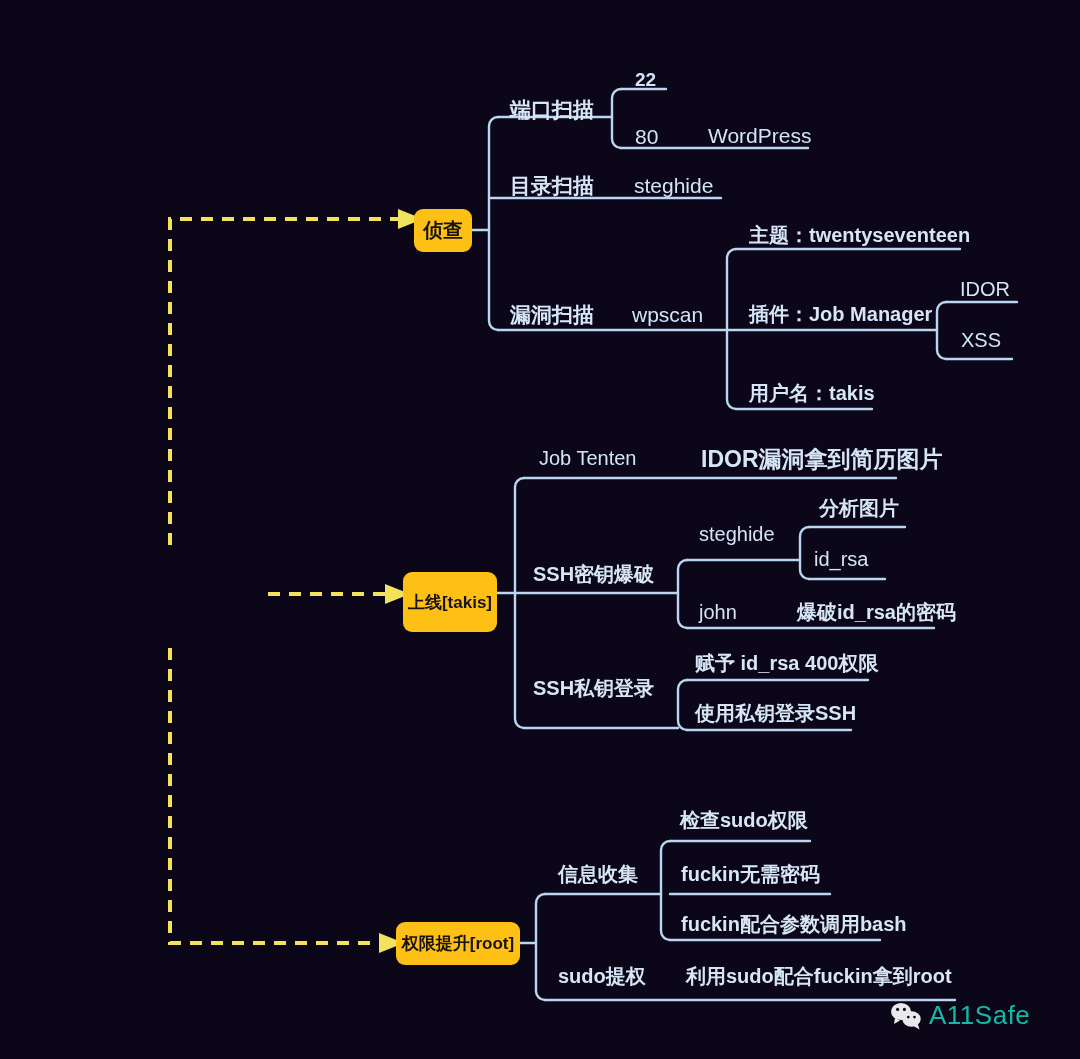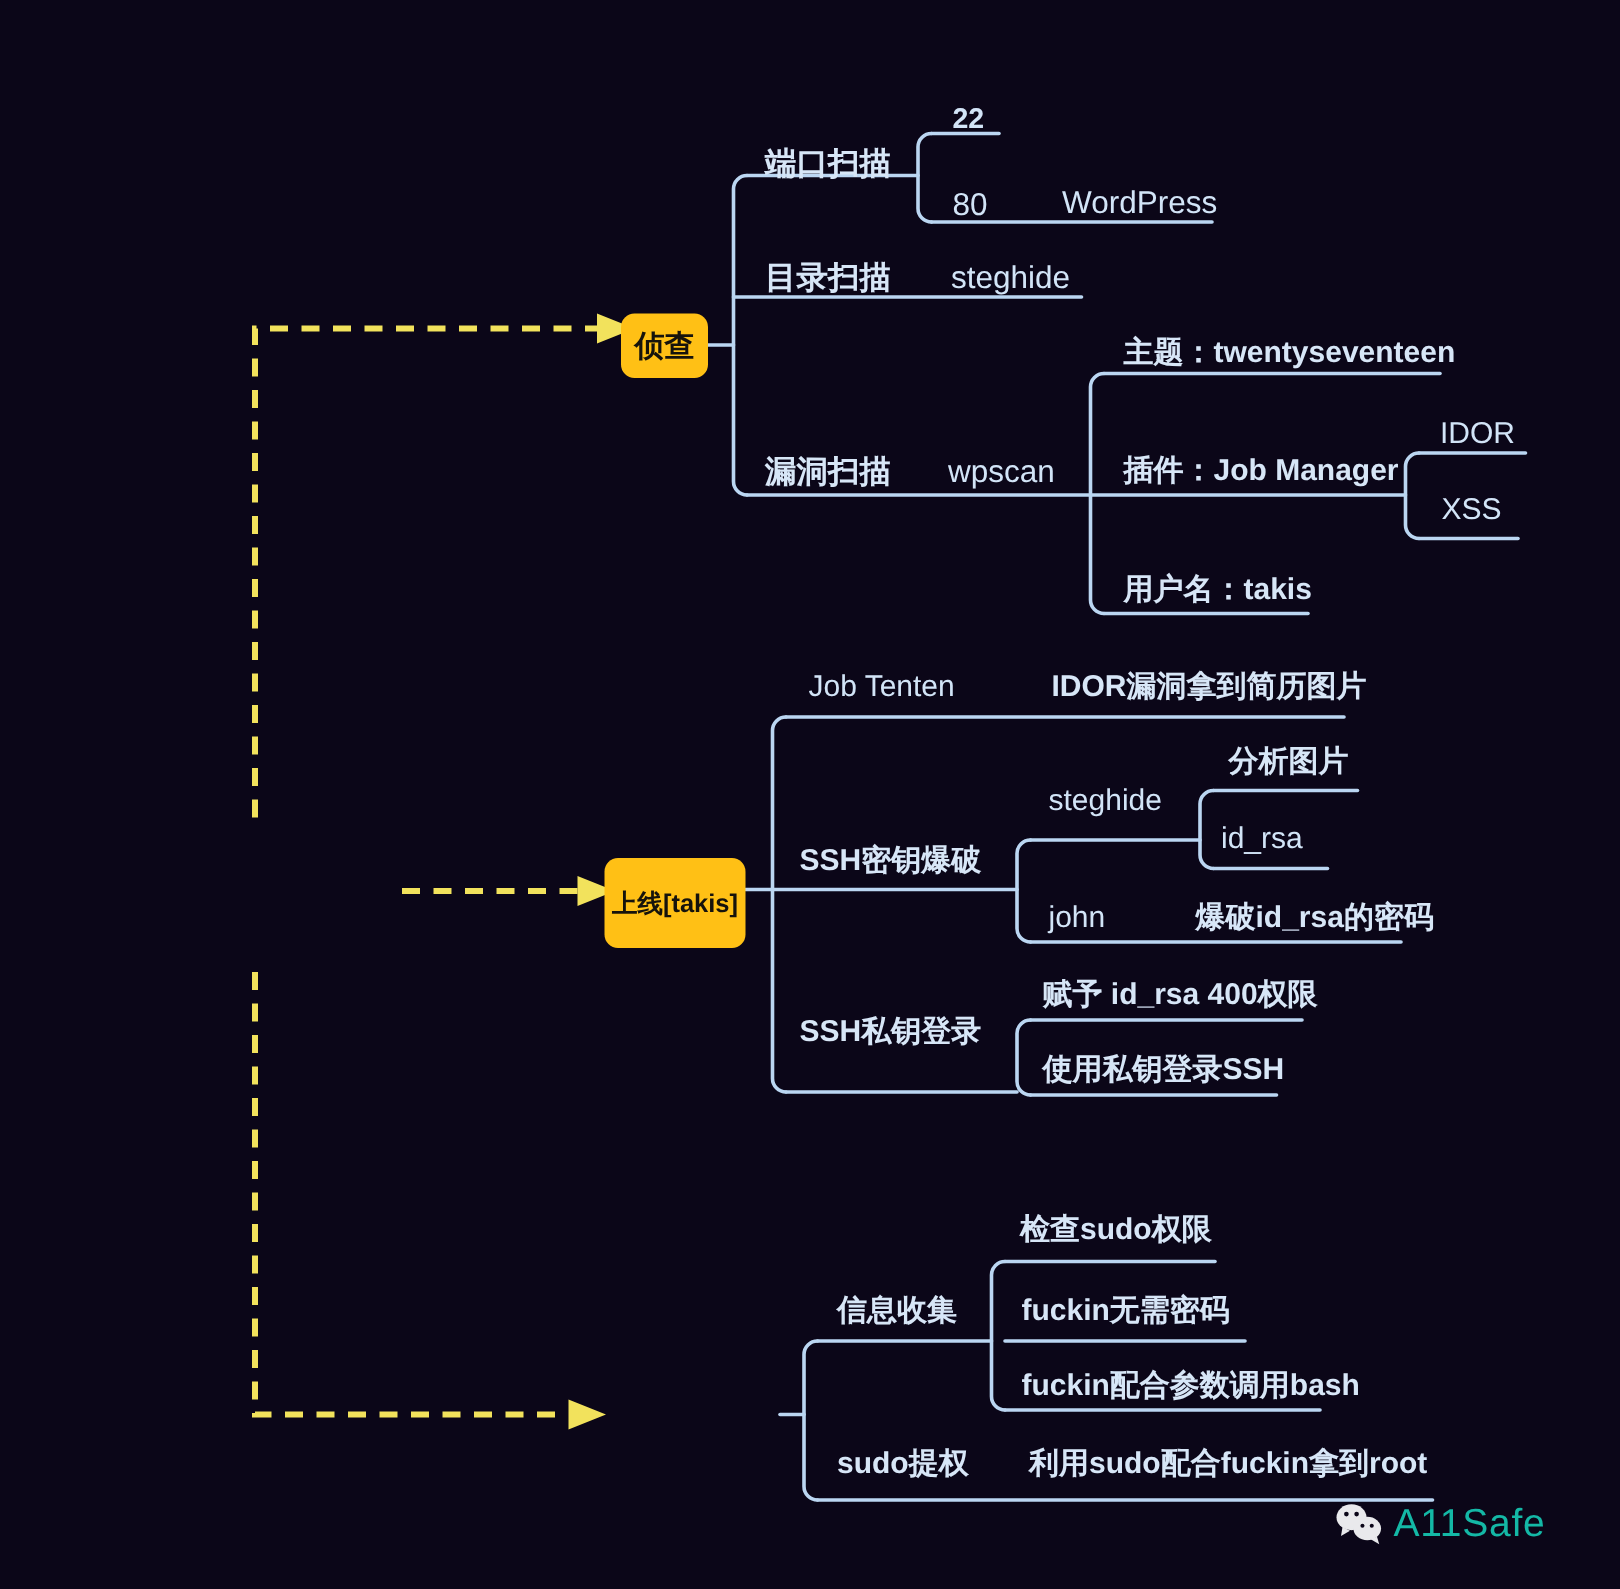--- a/index.html
+++ b/index.html
@@ -170,20 +170,23 @@
 
 
   <div class="node node-stage" style="left:414px; top:209px; width:58px; height:43px; font-size:20px;">
     <span>侦查</span>
   </div>
 
   <div class="node node-stage" style="left:403px; top:572px; width:94px; height:60px; font-size:17px;">
     <span>上线[takis]</span>
   </div>
 
+  <div class="node node-stage" style="left:396px; top:922px; width:124px; height:43px; font-size:17px;">
+    <span>权限提升[root]</span>
+  </div>
 
   <div class="label cn" style="left:510px; top:99px; font-size:21px;">端口扫描</div>
 
   <div class="label en" style="left:635px; top:70px; font-size:19px; font-weight:bold;">22</div>
 
   <div class="label en" style="left:635px; top:126px; font-size:21px;">80</div>
 
   <div class="label en" style="left:708px; top:125px; font-size:21px;">WordPress</div>
 
   <div class="label cn" style="left:510px; top:175px; font-size:21px;">目录扫描</div>
@@ -199,21 +202,21 @@
   <div class="label mixed" style="left:749px; top:304px; font-size:20px;">插件：Job Manager</div>
 
   <div class="label mixed" style="left:749px; top:383px; font-size:20px;">用户名：takis</div>
 
   <div class="label en" style="left:960px; top:279px; font-size:20px;">IDOR</div>
 
   <div class="label en" style="left:961px; top:330px; font-size:20px;">XSS</div>
 
   <div class="label en" style="left:539px; top:448px; font-size:20px;">Job Tenten</div>
 
-  <div class="label mixed" style="left:701px; top:448px; font-size:20px;">IDOR漏洞拿到简历图片</div>
+  <div class="label mixed" style="left:701px; top:448px; font-size:23px;">IDOR漏洞拿到简历图片</div>
 
   <div class="label cn" style="left:533px; top:564px; font-size:20px;">SSH密钥爆破</div>
 
   <div class="label en" style="left:699px; top:524px; font-size:20px;">steghide</div>
 
   <div class="label cn" style="left:819px; top:498px; font-size:20px;">分析图片</div>
 
   <div class="label en" style="left:814px; top:549px; font-size:20px;">id_rsa</div>
 
   <div class="label en" style="left:699px; top:602px; font-size:20px;">john</div>

